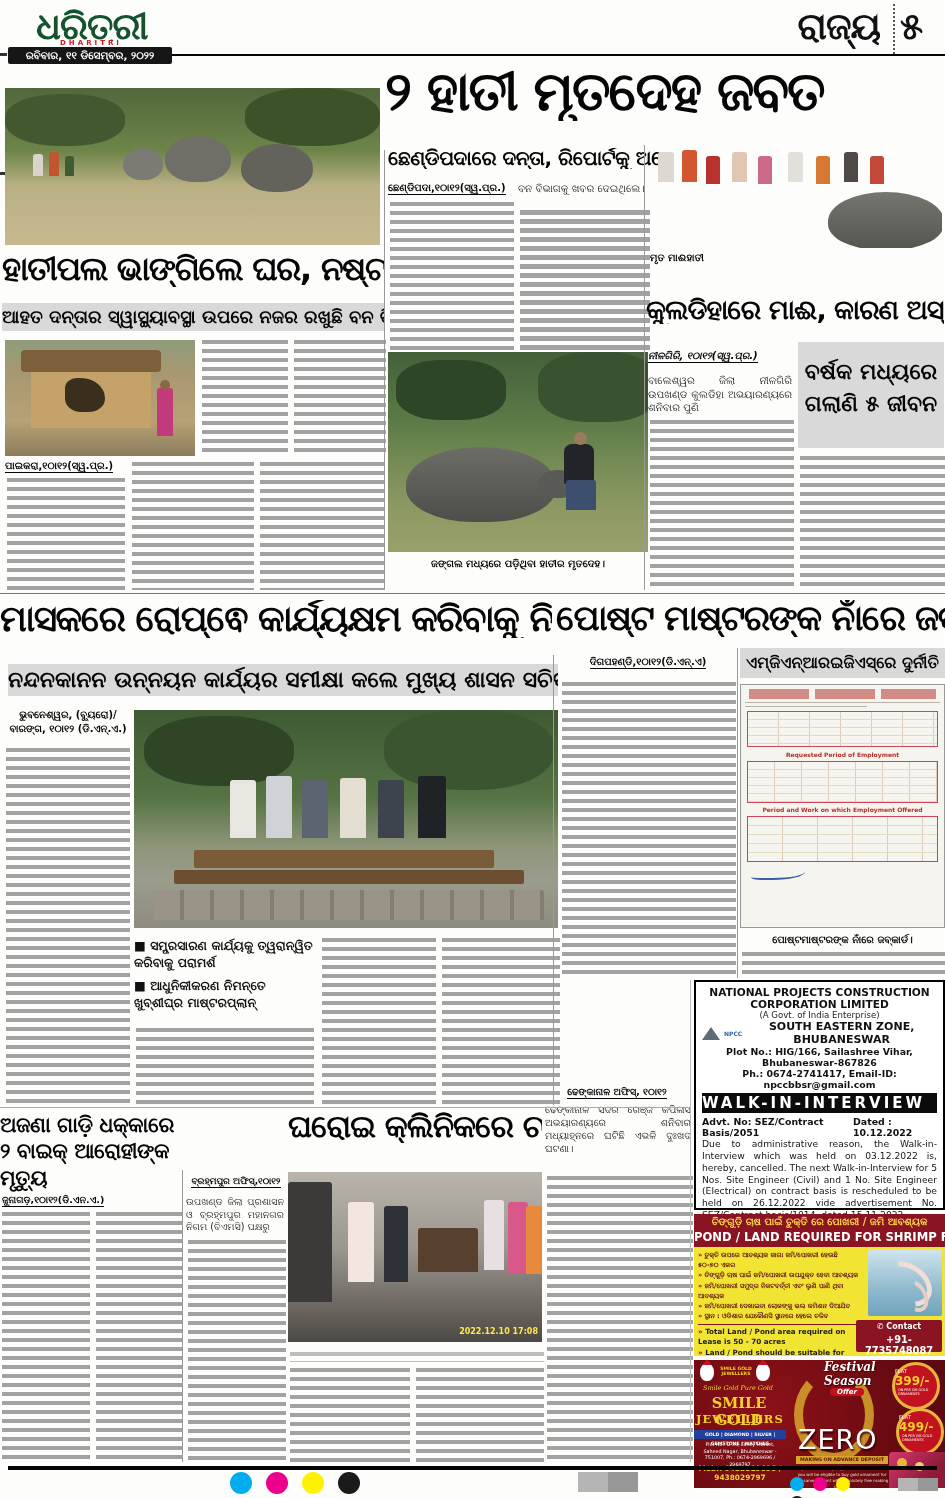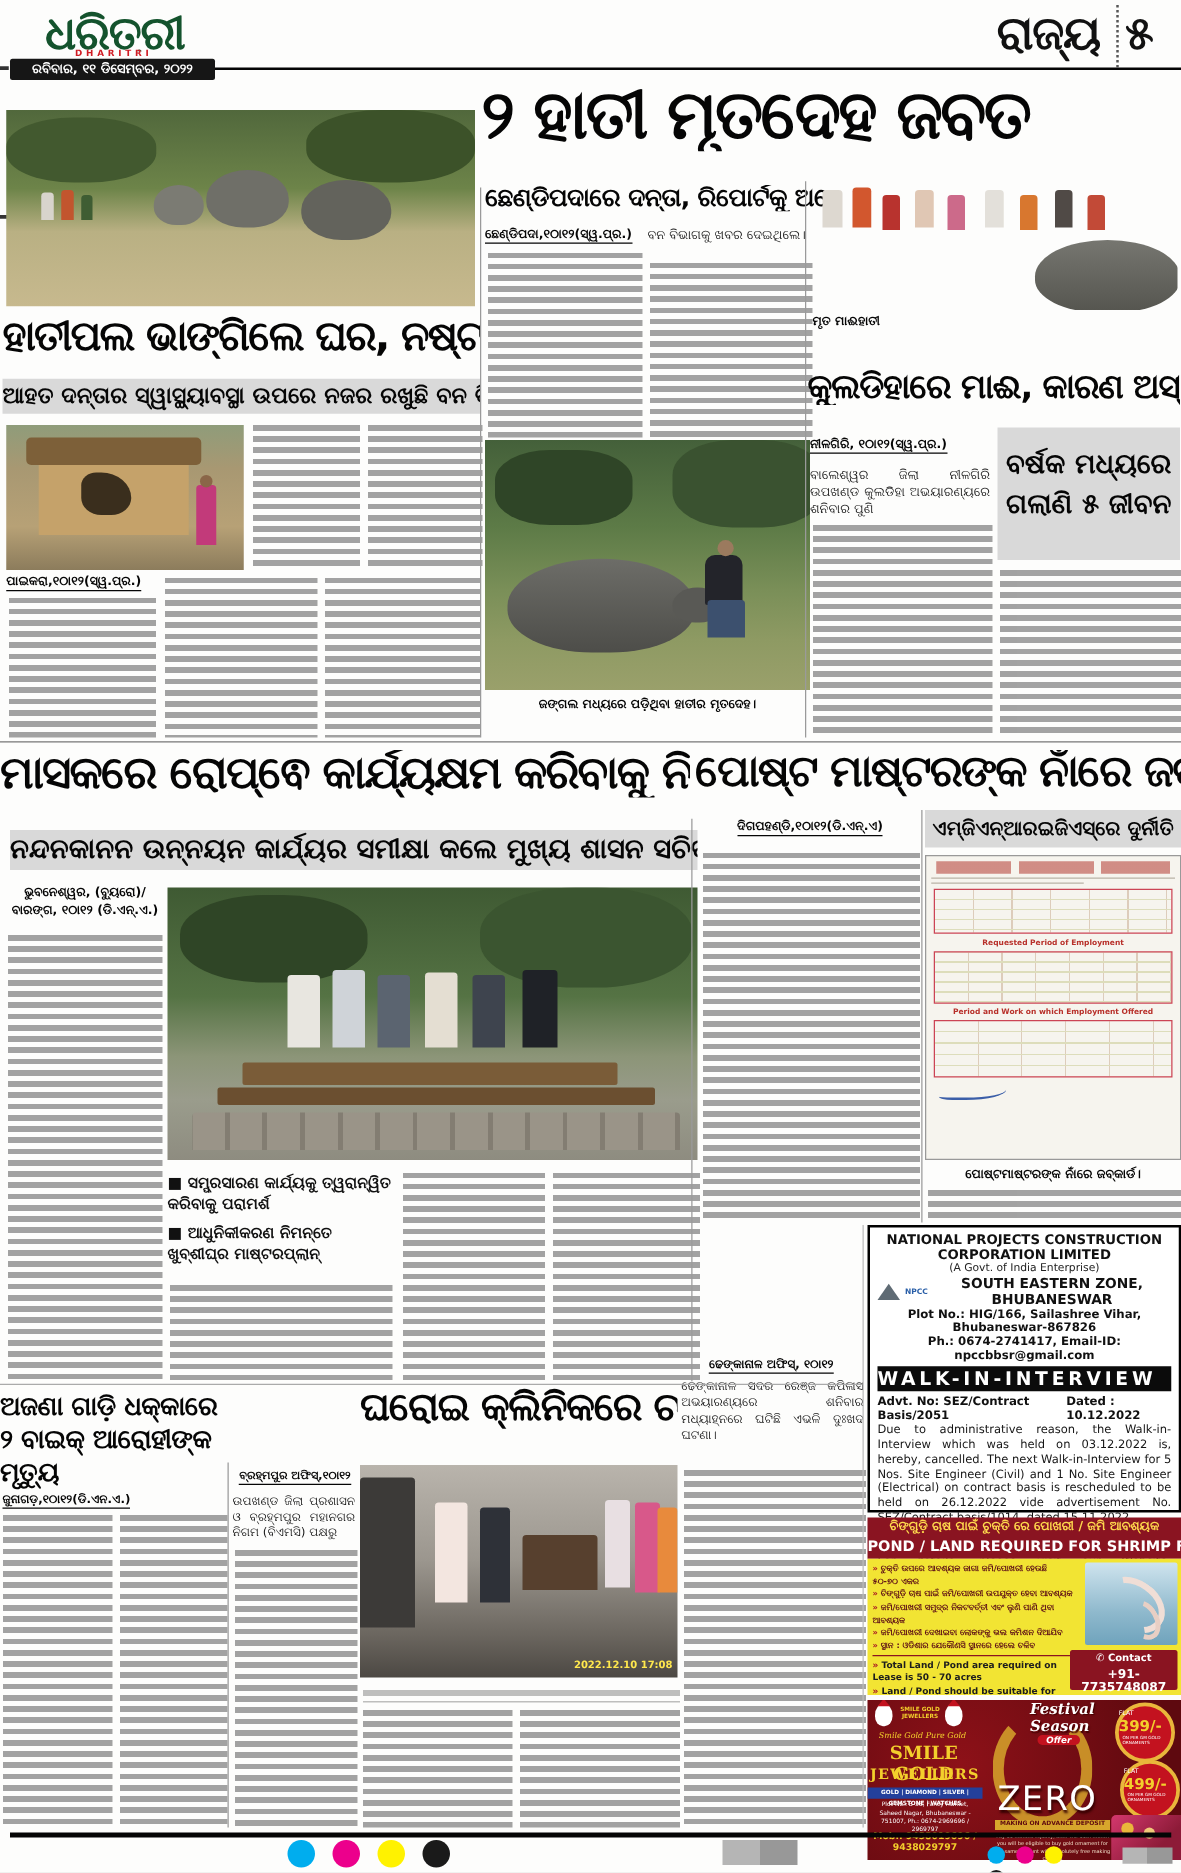--- a/index.html
+++ b/index.html
@@ -116,21 +116,21 @@
     <div class="fig" style="left:84px;top:12px;width:15px;height:30px;background:#e0c7b4;"></div>
     <div class="fig" style="left:110px;top:16px;width:14px;height:28px;background:#cc6a8a;"></div>
     <div class="fig" style="left:140px;top:12px;width:15px;height:30px;background:#e3e0da;"></div>
     <div class="fig" style="left:168px;top:16px;width:14px;height:28px;background:#d8772f;"></div>
     <div class="fig" style="left:196px;top:12px;width:14px;height:30px;background:#504a46;"></div>
     <div class="fig" style="left:222px;top:16px;width:14px;height:28px;background:#c24a37;"></div>
     <div class="blob" style="left:180px;top:52px;width:116px;height:58px;background:linear-gradient(180deg,#767670,#55554f);"></div>
   </div>
   <div class="abs caption" style="left:650px;top:252px;width:160px;text-align:left;">ମୃତ ମାଈହାତୀ</div>
   <div class="abs hl nowrap" style="left:646px;top:296px;width:298px;font-size:27px;letter-spacing:-1px;">କୁଲଡିହାରେ ମାଈ, କାରଣ ଅସ୍ପଷ୍ଟ</div>
-  <div class="abs byline" style="left:648px;top:350px;width:126px;"><u>ନୀଳଗିରି, ୧୦ା୧୨(ସ୍ୱ.ପ୍ର.)</u></div>
+  <div class="abs byline" style="left:648px;top:350px;width:126px;font-style:italic;"><u>ନୀଳଗିରି, ୧୦ା୧୨(ସ୍ୱ.ପ୍ର.)</u></div>
   <div class="abs graybar" style="left:798px;top:342px;width:146px;height:106px;font-size:22px;line-height:1.45;padding-top:14px;box-sizing:border-box;">ବର୍ଷକ ମଧ୍ୟରେ ଗଲାଣି ୫ ଜୀବନ</div>
   <div class="abs snippet" style="left:648px;top:374px;width:144px;height:42px;overflow:hidden;">ବାଲେଶ୍ୱର ଜିଲା ନୀଳଗିରି ଉପଖଣ୍ଡ କୁଲଡିହା ଅଭୟାରଣ୍ୟରେ ଶନିବାର ପୁଣି</div>
   <div class="abs faux" style="left:648px;top:420px;width:144px;height:170px;"></div>
   <div class="abs faux" style="left:798px;top:456px;width:146px;height:134px;"></div>
 
   <div class="abs vrule" style="left:384px;top:150px;height:440px;"></div>
   <div class="abs vrule" style="left:644px;top:145px;height:445px;"></div>
   <div class="abs hrule" style="left:0;top:593px;width:945px;height:1px;background:#777;"></div>
 
   <div class="abs hl nowrap" style="left:0px;top:600px;width:552px;font-size:36px;letter-spacing:-1.5px;">ମାସକରେ ରୋପ୍ଵେ କାର୍ଯ୍ୟକ୍ଷମ କରିବାକୁ ନିର୍ଦ୍ଦେଶ</div>

